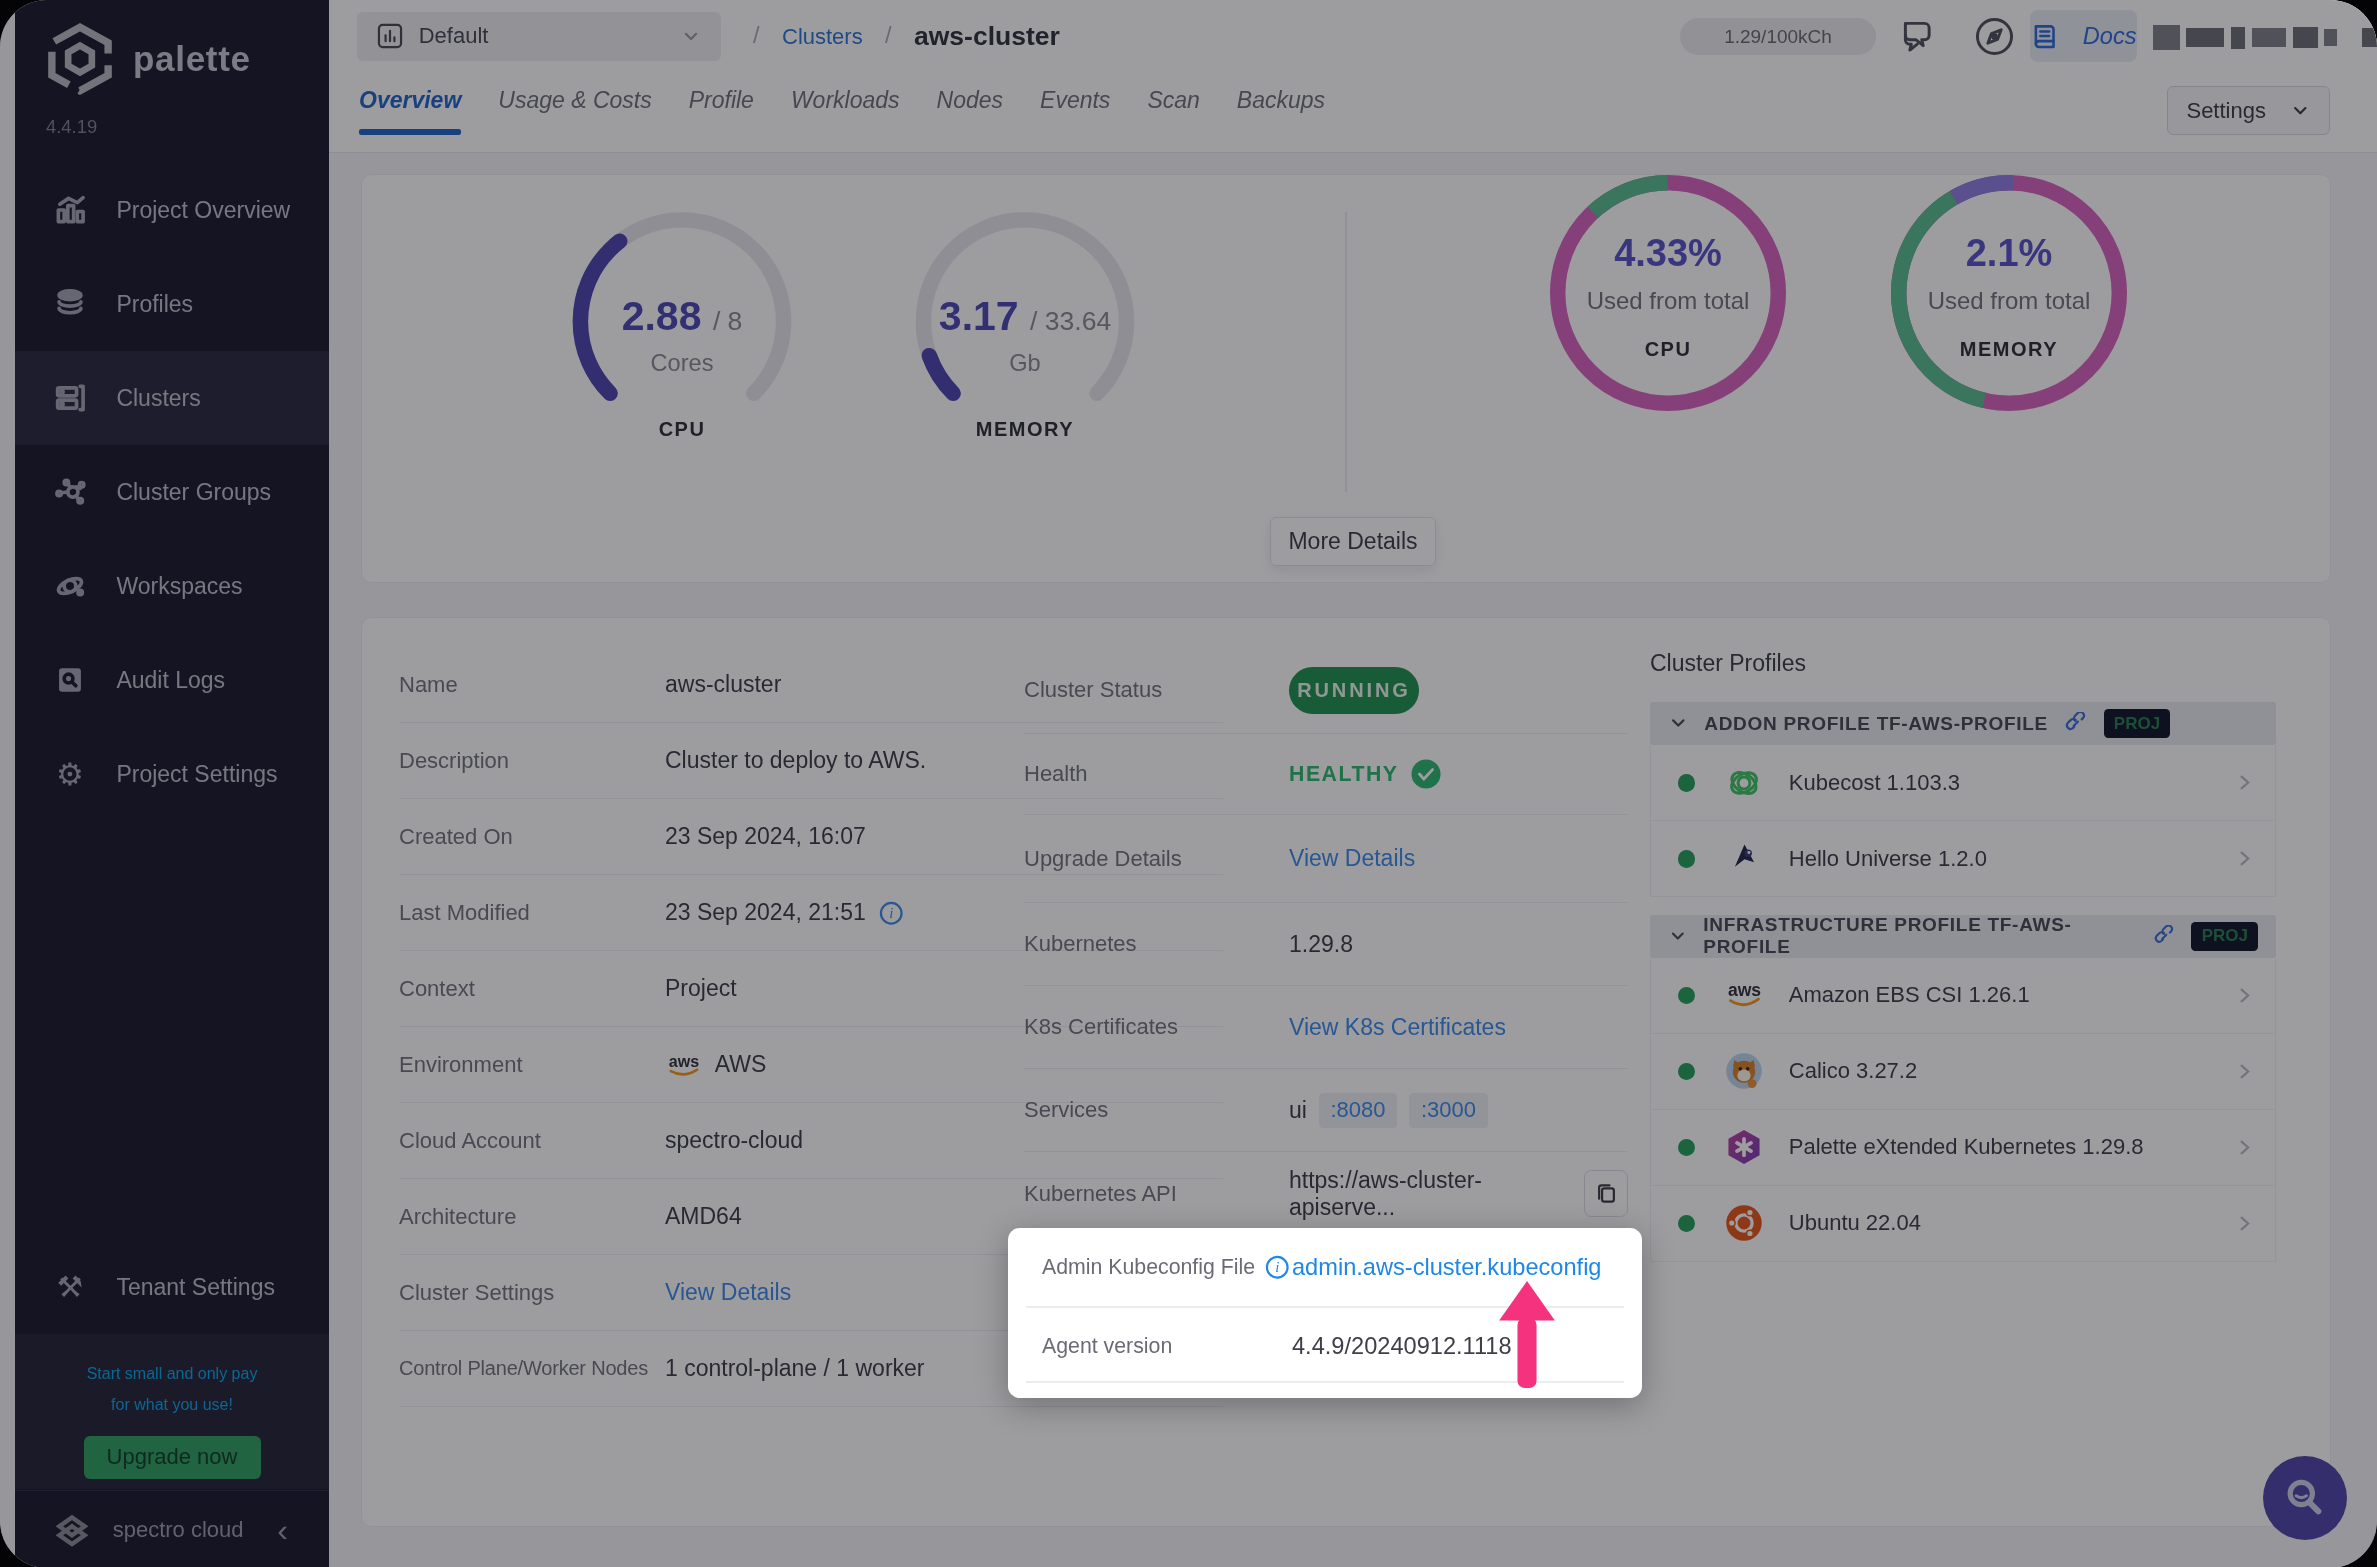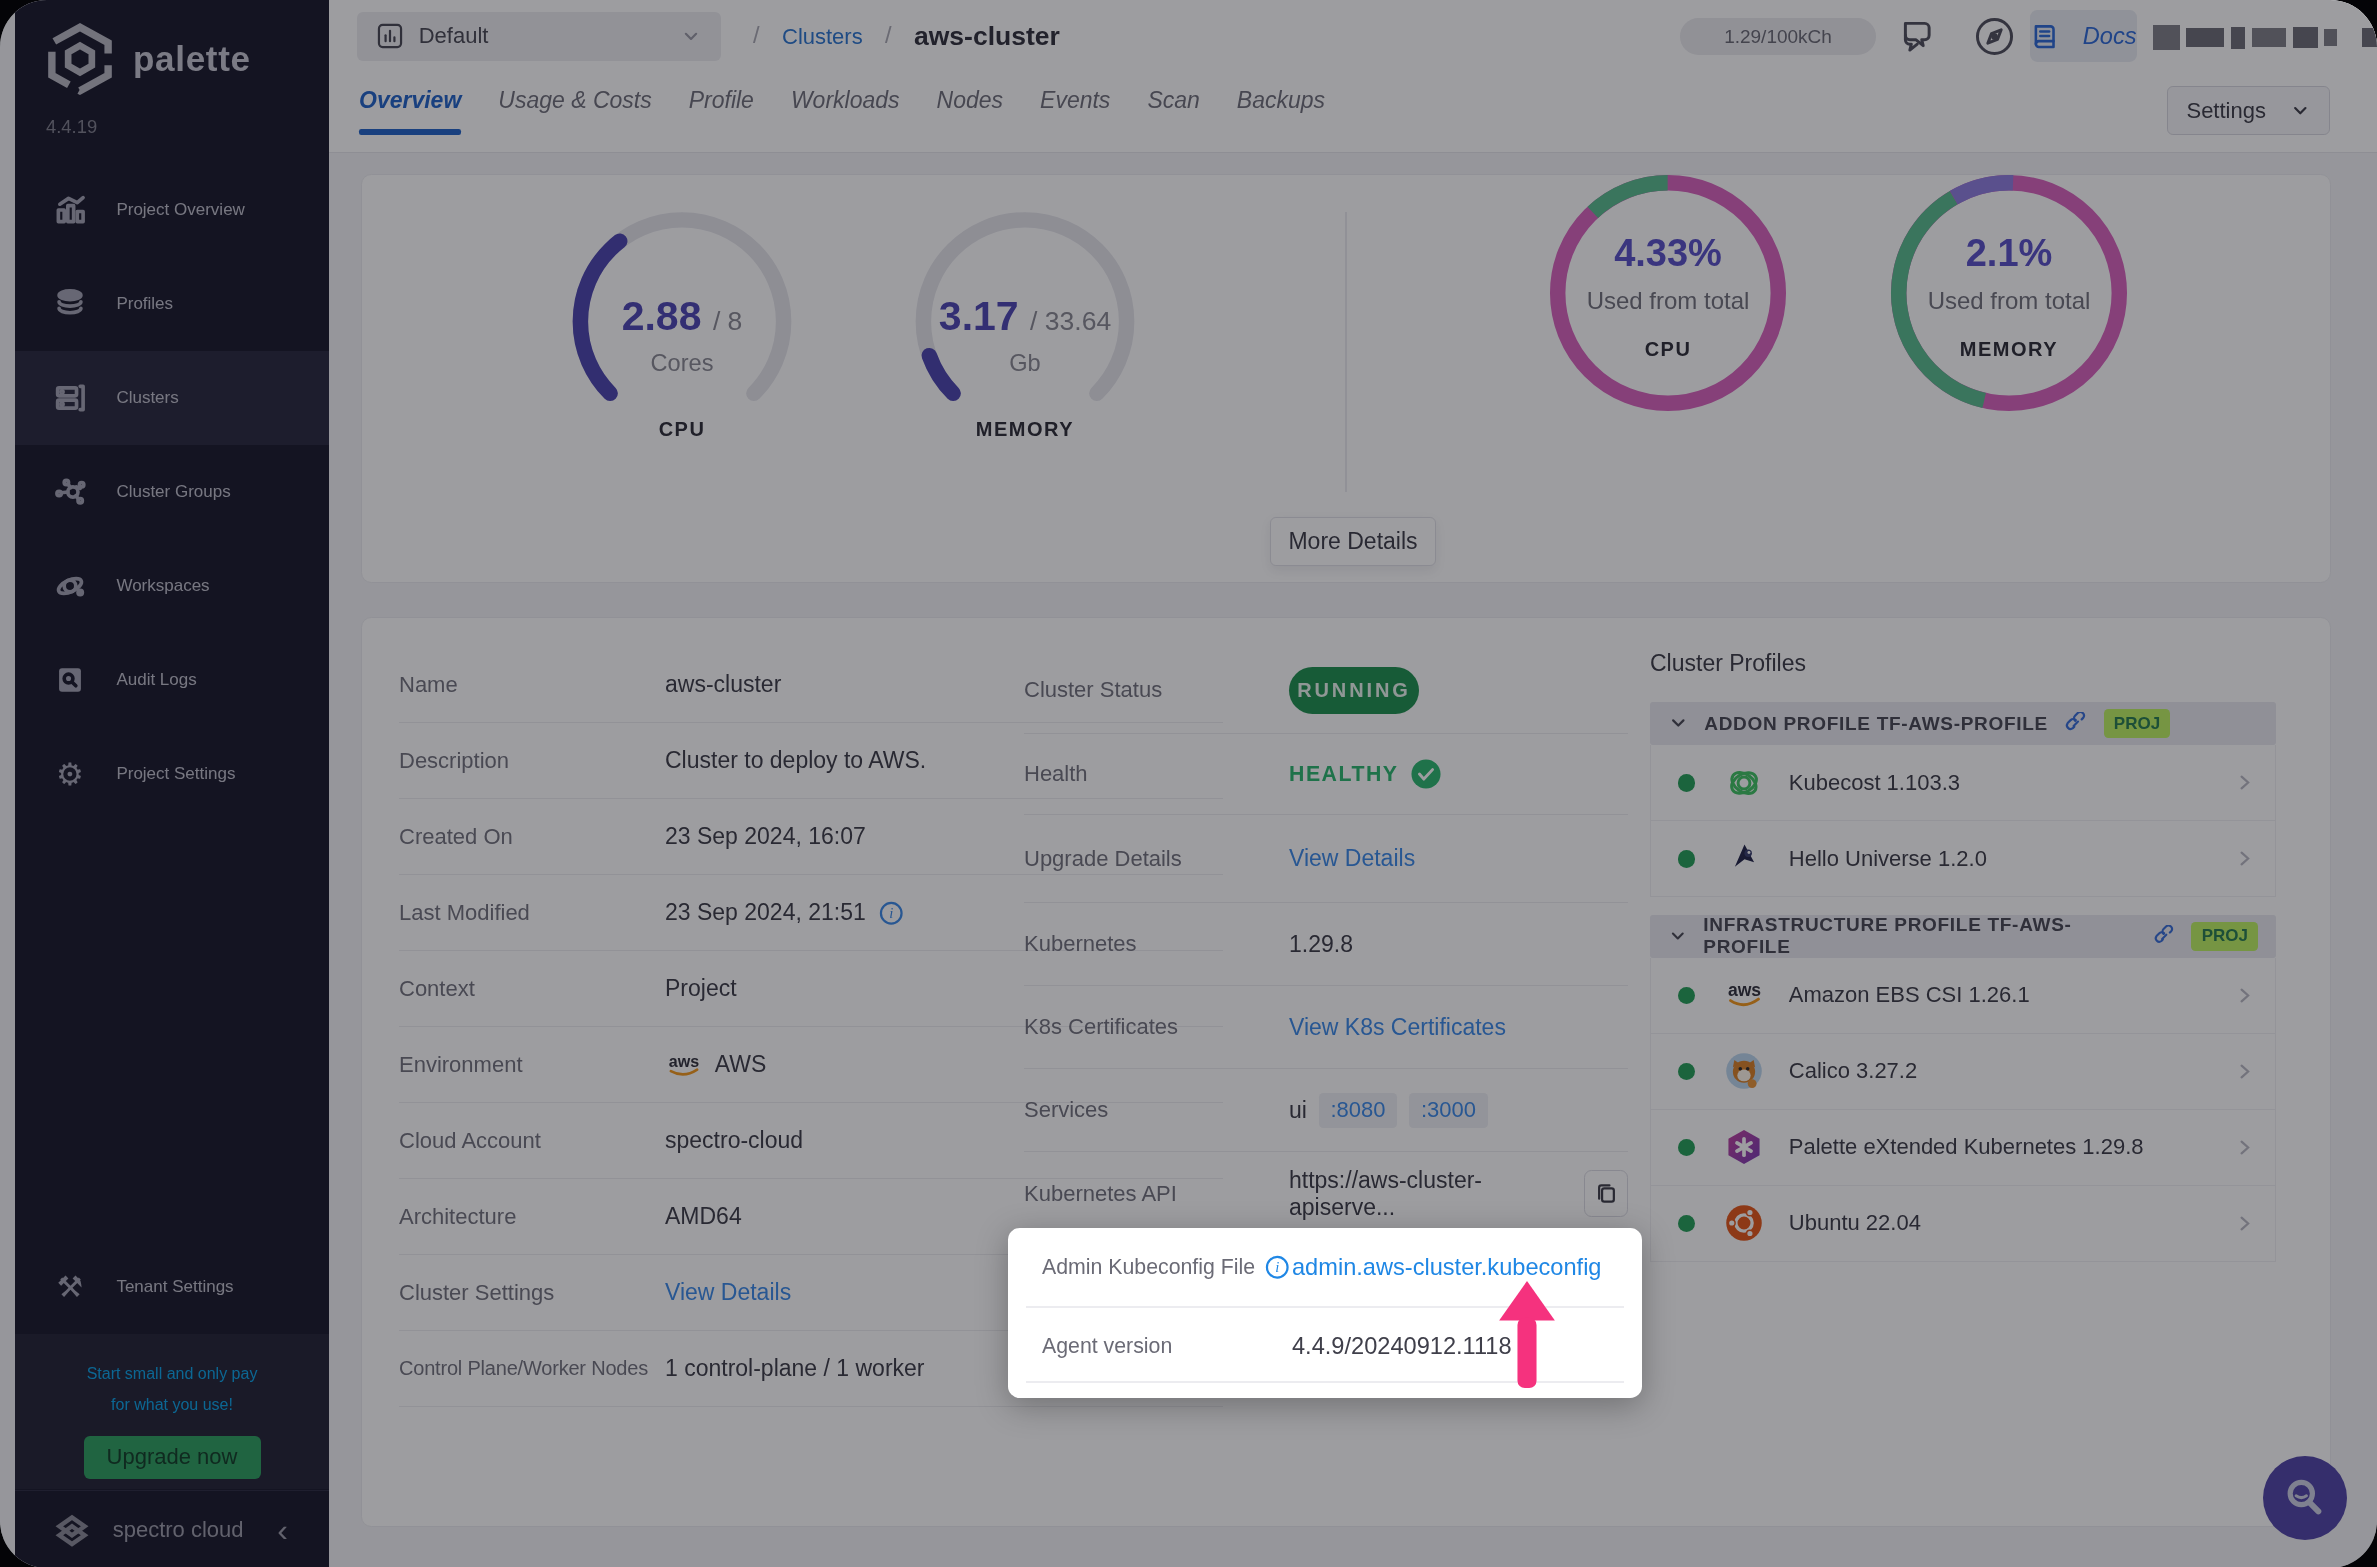--- a/index.html
+++ b/index.html
@@ -8,21 +8,21 @@
           border-radius:47px;overflow:hidden;background:#f3f4f7;}
   
   .sidebar{position:absolute;left:15px;top:0;bottom:0;width:314px;background:#1c1c2e;z-index:10;padding-left:45px;}
   .logo-row{position:absolute;left:28px;top:22px;display:flex;align-items:center;gap:16px;}
   .logo-text{font-size:35px;font-weight:600;color:#c7c7d2;letter-spacing:0.7px;}
   .version{position:absolute;left:31px;top:116px;font-size:18.4px;color:#80808e;}
   .nav{position:absolute;left:0;right:0;top:163px;}
   .nav-item{position:relative;height:94px;display:flex;align-items:center;gap:29.4px;padding-left:38px;cursor:pointer;color:#c0c0cc;}
   .nav-item.active{background:#2b2b40;}
   .nav-icon{width:34px;height:34px;display:flex;align-items:center;justify-content:center;color:#a6a6b6;flex:0 0 34px;}
-  .nav-label{font-size:17px;}
+  .nav-label{font-size:23px;}
   .tenant{position:absolute;left:0;right:0;top:1240px;height:94px;display:flex;align-items:center;gap:29.4px;padding-left:38px;color:#c0c0cc;cursor:pointer;}
   .upgrade-panel{position:absolute;left:0;right:0;top:1334px;height:155px;background:#252538;text-align:center;padding-top:23.6px;}
   .upgrade-text{font-size:16px;line-height:31px;color:#0ea5e9;}
   .upgrade-btn{margin-top:16px;width:177px;height:43px;background:#2fa061;border:none;border-radius:5.9px;
                color:#14402a;font-size:22px;font-family:inherit;cursor:pointer;}
   .side-footer{position:absolute;left:0;right:0;bottom:0;height:78px;border-top:1.5px solid #2e2e44;
                display:flex;align-items:center;padding:0 41px 0 34px;gap:17.7px;}
   .side-footer .brand{font-size:22px;color:#9d9daa;flex:1;}
   .collapse{font-size:32px;color:#9d9daa;line-height:1;cursor:pointer;}
   
@@ -80,21 +80,21 @@
   .running-pill{display:inline-flex;align-items:center;justify-content:center;width:130px;height:47px;border-radius:23.6px;
                 background:#219150;color:#eaf6ee;font-size:20px;font-weight:700;letter-spacing:2.9px;cursor:default;}
   .chip{background:#eef0f5;border-radius:4.4px;padding:4.4px 11.8px;color:#3d8ae8;font-size:22px;cursor:pointer;}
   .copy-btn{width:47px;height:47px;border:1.5px solid #dcdce4;border-radius:7.4px;background:#fff;display:flex;
             align-items:center;justify-content:center;color:#3f3f4a;cursor:pointer;margin-left:5.9px;}
   
   .cp-title{font-size:23px;color:#3f3f4a;margin:2.9px 0 25px 0;}
   .cp-header{height:43px;background:#e9eaf0;border-radius:2.9px;display:flex;align-items:center;gap:16px;
              padding:0 17.7px;cursor:pointer;}
   .cp-header-text{font-size:19px;font-weight:700;letter-spacing:0.7px;color:#4a4a56;}
-  .proj-badge{background:#bef264;color:#2a7e52;font-size:17px;font-weight:700;border-radius:4.4px;padding:4.4px 10.3px;}
+  .proj-badge{background:#0f172a;color:#2a7e52;font-size:17px;font-weight:700;border-radius:4.4px;padding:4.4px 10.3px;}
   .cp-item{height:76px;display:flex;align-items:center;gap:8px;border:1.5px solid #f0f0f4;border-top:none;background:#fff;cursor:pointer;}
   .cp-dot{width:17.7px;height:17.7px;border-radius:50%;background:#27a05a;margin:0 20.6px 0 26.5px;flex:0 0 17.7px;}
   .cp-icon{width:41px;height:41px;margin-right:16px;flex:0 0 41px;display:flex;align-items:center;justify-content:center;}
   .cp-name{font-size:22px;color:#3f3f4a;flex:1;}
   .cp-chev{color:#b9b9c4;margin-right:20.6px;}
   .cp-section{margin-bottom:17.7px;}
   
   .dim{position:absolute;inset:0;background:rgba(10,10,18,0.40);z-index:40;}
   .spotlight{position:absolute;left:1008px;top:1228px;width:634px;height:170px;background:#fff;border-radius:11.8px;
              z-index:50;box-shadow:0 7.4px 32px rgba(0,0,0,.28);overflow:hidden;}

